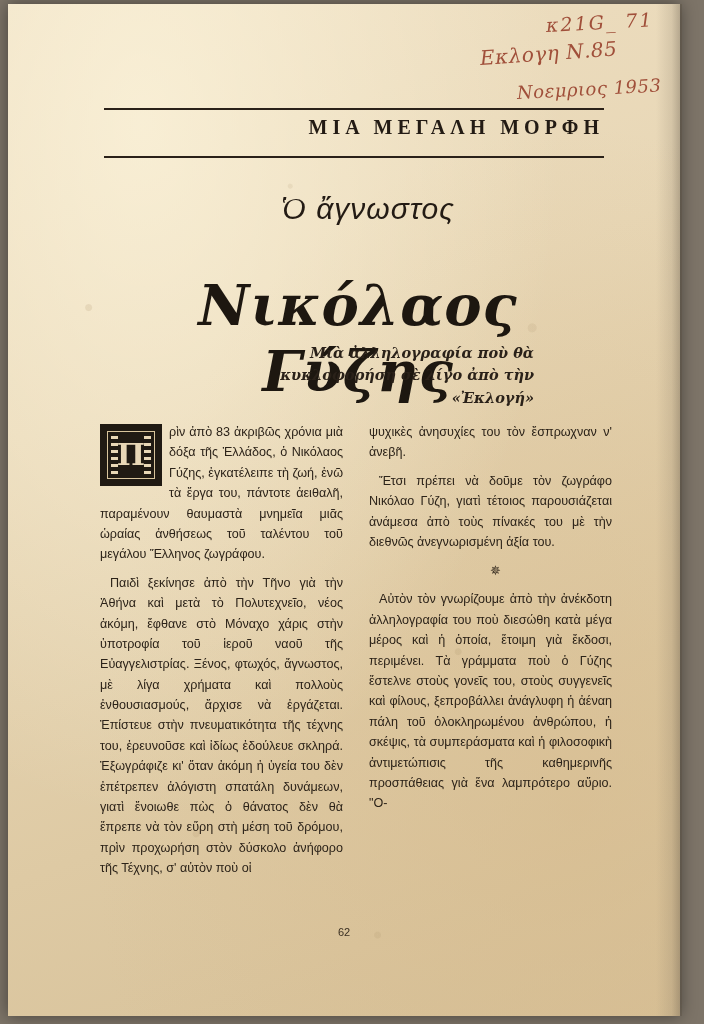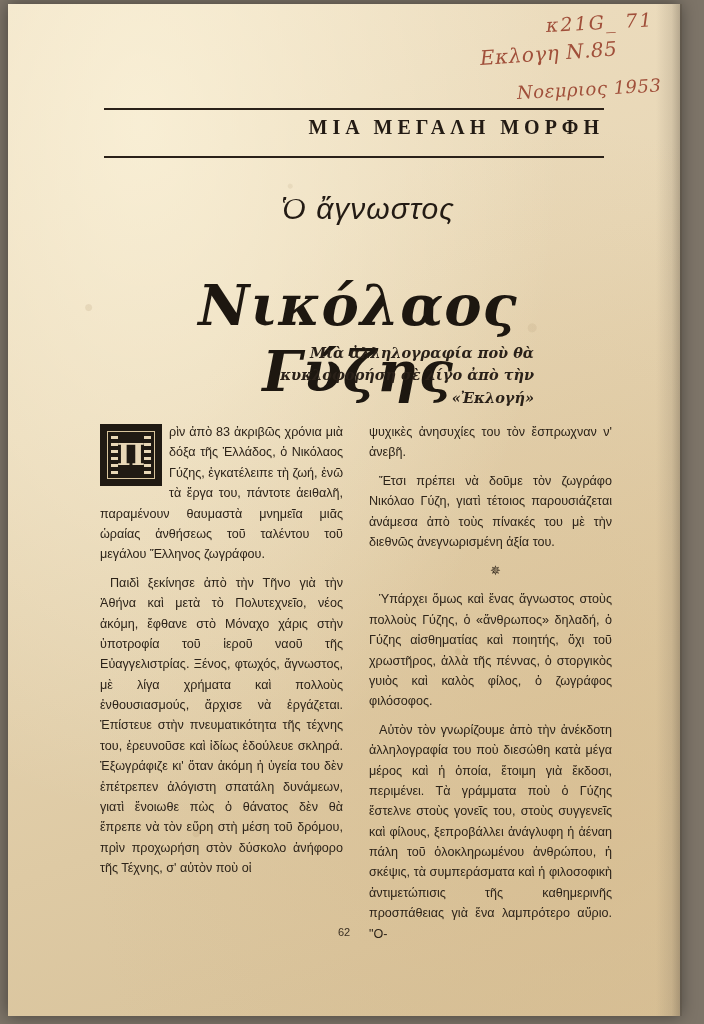--- a/index.html
+++ b/index.html
@@ -273,20 +273,19 @@
           </span>
           <span>ρὶν ἀπὸ 83 ἀκριβῶς χρόνια μιὰ δόξα τῆς Ἑλλάδος, ὁ Νικόλαος Γύζης, ἐγκατέλειπε τὴ ζωή, ἐνῶ τὰ ἔργα του, πάντοτε ἀειθαλῆ, παραμένουν θαυμαστὰ μνημεῖα μιᾶς ὡραίας ἀνθήσεως τοῦ ταλέντου τοῦ μεγάλου Ἕλληνος ζωγράφου.</span>
         </p>
         <p>Παιδὶ ξεκίνησε ἀπὸ τὴν Τῆνο γιὰ τὴν Ἀθήνα καὶ μετὰ τὸ Πολυτεχνεῖο, νέος ἀκόμη, ἔφθανε στὸ Μόναχο χάρις στὴν ὑποτροφία τοῦ ἱεροῦ ναοῦ τῆς Εὐαγγελιστρίας. Ξένος, φτωχός, ἄγνωστος, μὲ λίγα χρήματα καὶ πολλοὺς ἐνθουσιασμούς, ἄρχισε νὰ ἐργάζεται. Ἐπίστευε στὴν πνευματικότητα τῆς τέχνης του, ἐρευνοῦσε καὶ ἰδίως ἐδούλευε σκληρά. Ἐξωγράφιζε κι' ὅταν ἀκόμη ἡ ὑγεία του δὲν ἐπέτρεπεν ἀλόγιστη σπατάλη δυνάμεων, γιατὶ ἔνοιωθε πὼς ὁ θάνατος δὲν θὰ ἔπρεπε νὰ τὸν εὕρη στὴ μέση τοῦ δρόμου, πρὶν προχωρήση στὸν δύσκολο ἀνήφορο τῆς Τέχνης, σ' αὐτὸν ποὺ οἱ</p>
       </div>
 
       <div class="col">
         <p class="first">ψυχικὲς ἀνησυχίες του τὸν ἔσπρωχναν ν' ἀνεβῆ.</p>
         <p>Ἔτσι πρέπει νὰ δοῦμε τὸν ζωγράφο Νικόλαο Γύζη, γιατὶ τέτοιος παρουσιάζεται ἀνάμεσα ἀπὸ τοὺς πίνακές του μὲ τὴν διεθνῶς ἀνεγνωρισμένη ἀξία του.</p>
         <p class="sep-star">✵</p>
-        <p>Ὑπάρχει ὅμως καὶ ἕνας ἄγνωστος στοὺς πολλοὺς Γύζης, ὁ «ἄνθρωπος» δηλαδή, ὁ Γύζης αἰσθηματίας καὶ ποιητής, ὄχι τοῦ χρωστῆρος, ἀλλὰ τῆς πέννας, ὁ στοργικὸς γυιὸς καὶ καλὸς φίλος, ὁ ζωγράφος φιλόσοφος.</p>
         <p>Αὐτὸν τὸν γνωρίζουμε ἀπὸ τὴν ἀνέκδοτη ἀλληλογραφία του ποὺ διεσώθη κατὰ μέγα μέρος καὶ ἡ ὁποία, ἕτοιμη γιὰ ἔκδοσι, περιμένει. Τὰ γράμματα ποὺ ὁ Γύζης ἔστελνε στοὺς γονεῖς του, στοὺς συγγενεῖς καὶ φίλους, ξεπροβάλλει ἀνάγλυφη ἡ ἀέναη πάλη τοῦ ὁλοκληρωμένου ἀνθρώπου, ἡ σκέψις, τὰ συμπεράσματα καὶ ἡ φιλοσοφικὴ ἀντιμετώπισις τῆς καθημερινῆς προσπάθειας γιὰ ἕνα λαμπρότερο αὔριο. "Ο-</p>
       </div>
     </div>
 
     <div id="folio">62</div>
   </div>
 </div>
 
 </body></html>

